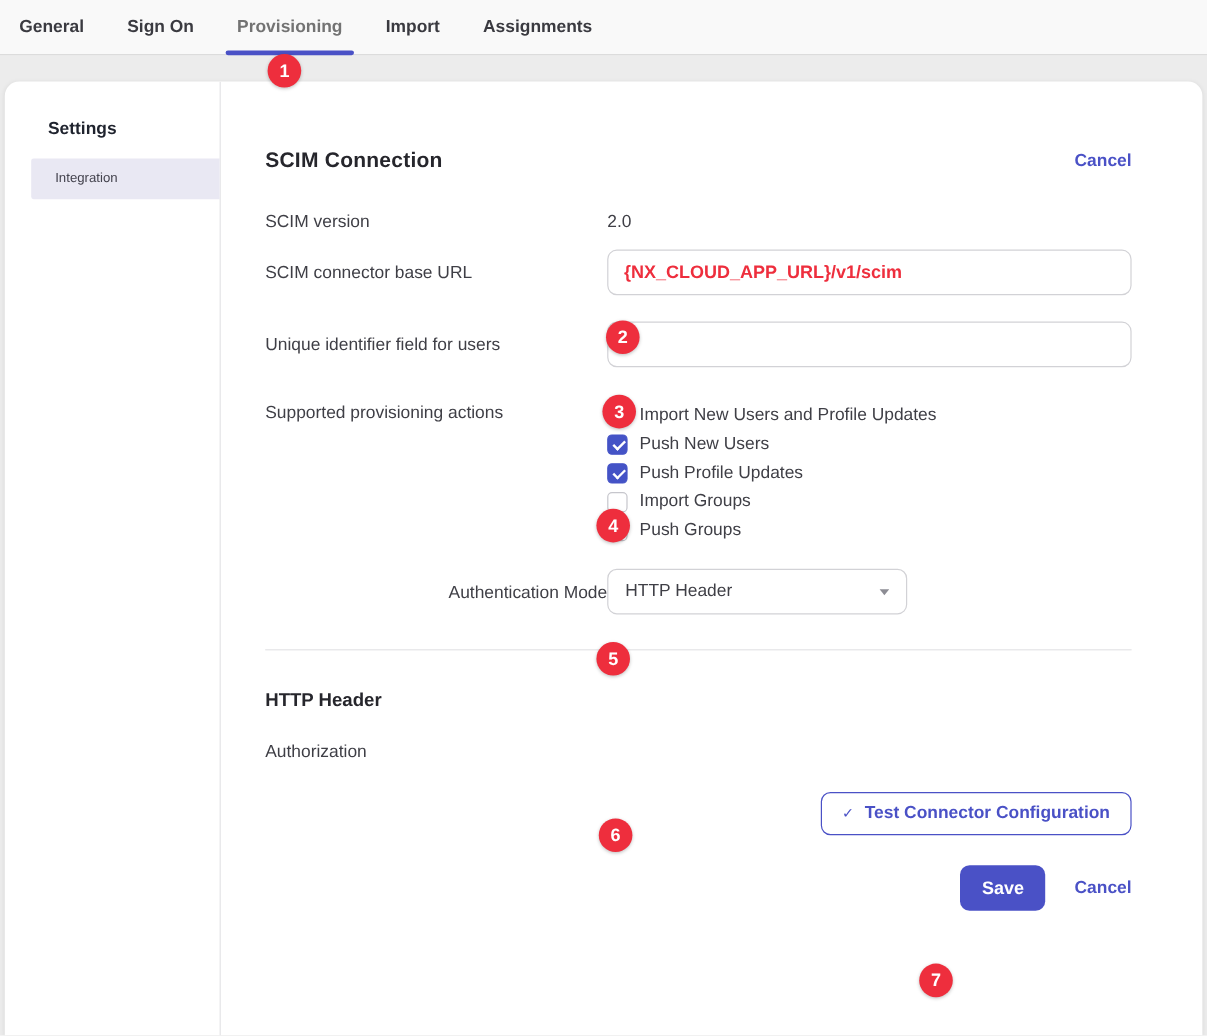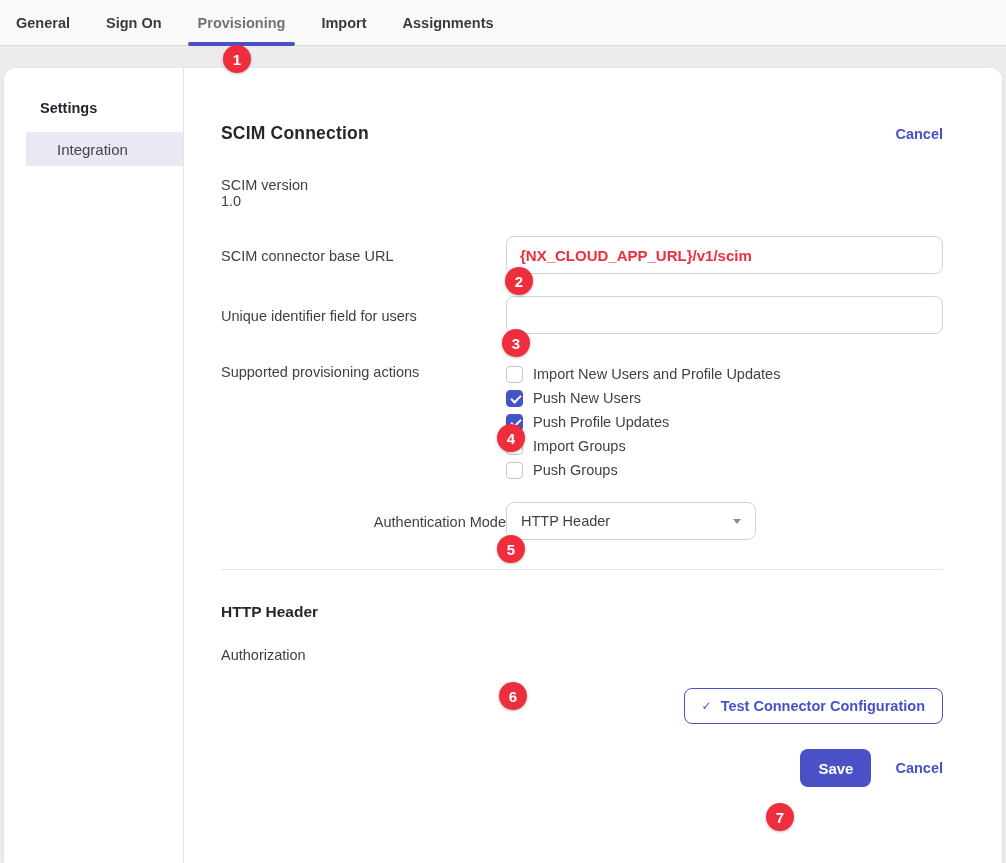--- a/index.html
+++ b/index.html
@@ -49,22 +49,22 @@
 
   
   .sidebar { width:180px; border-right:1px solid #e4e4e6; padding-top:32px; flex:none; }
   .sidebar-heading {
     padding:0 0 0 36px; font-size:14.5px; font-weight:bold; color:#1f232e;
     margin-bottom:16px;
   }
   .sidebar-item {
     margin-left:22px;
     height:34px; display:flex; align-items:center;
-    padding-left:31px;
-    font-size:15px; color:#44434e;
+    padding-left:20px;
+    font-size:11px; color:#44434e;
     cursor:pointer;
     border-radius:2px 0 0 2px;
   }
   .sidebar-item.selected { background:#e9e8f3; }
 
   
   .content { flex:1; padding:55px 59px 0 37px; }
 
   .title-row { display:flex; align-items:center; justify-content:space-between; margin-bottom:33px; }
   .page-title { font-size:17.5px; font-weight:bold; color:#26262c; letter-spacing:.2px; }
@@ -72,21 +72,21 @@
     font-size:14.5px; font-weight:bold; color:#4a51c6; text-decoration:none; cursor:pointer;
   }
 
   .form-row { display:flex; align-items:flex-start; }
   .form-label {
     width:285px; flex:none;
     font-size:14.5px; color:#3f3f46;
     padding-top:2px;
   }
   .form-field { flex:1; }
-  .row-version { margin-bottom:27px;flex-direction:column; }
+  .row-version { margin-bottom:15px; }
   .row-version .form-label, .static-value { padding-top:0; }
   .static-value { font-size:14.5px; color:#3f3f46; }
 
   .row-input { margin-bottom:22px; align-items:center; }
   .text-input {
     width:100%; height:38px;
     border:1px solid #d2d2d6; border-radius:8px;
     padding:0 13px;
     font-size:14.5px; color:#3f3f46;
     font-family:"Liberation Sans","DejaVu Sans",sans-serif;
@@ -209,21 +209,21 @@
 
     <main class="content">
 
       <div class="title-row">
         <h1 class="page-title">SCIM Connection</h1>
         <a class="link">Cancel</a>
       </div>
 
       <div class="form-row row-version">
         <div class="form-label">SCIM version</div>
-        <div class="form-field static-value">1.0</div>
+        <div class="form-field static-value">2.0</div>
       </div>
 
       <div class="form-row row-input">
         <div class="form-label">SCIM connector base URL</div>
         <div class="form-field">
           <input type="text" class="text-input url" value="{NX_CLOUD_APP_URL}/v1/scim" style="">
         </div>
       </div>
 
       <div class="form-row row-input">

